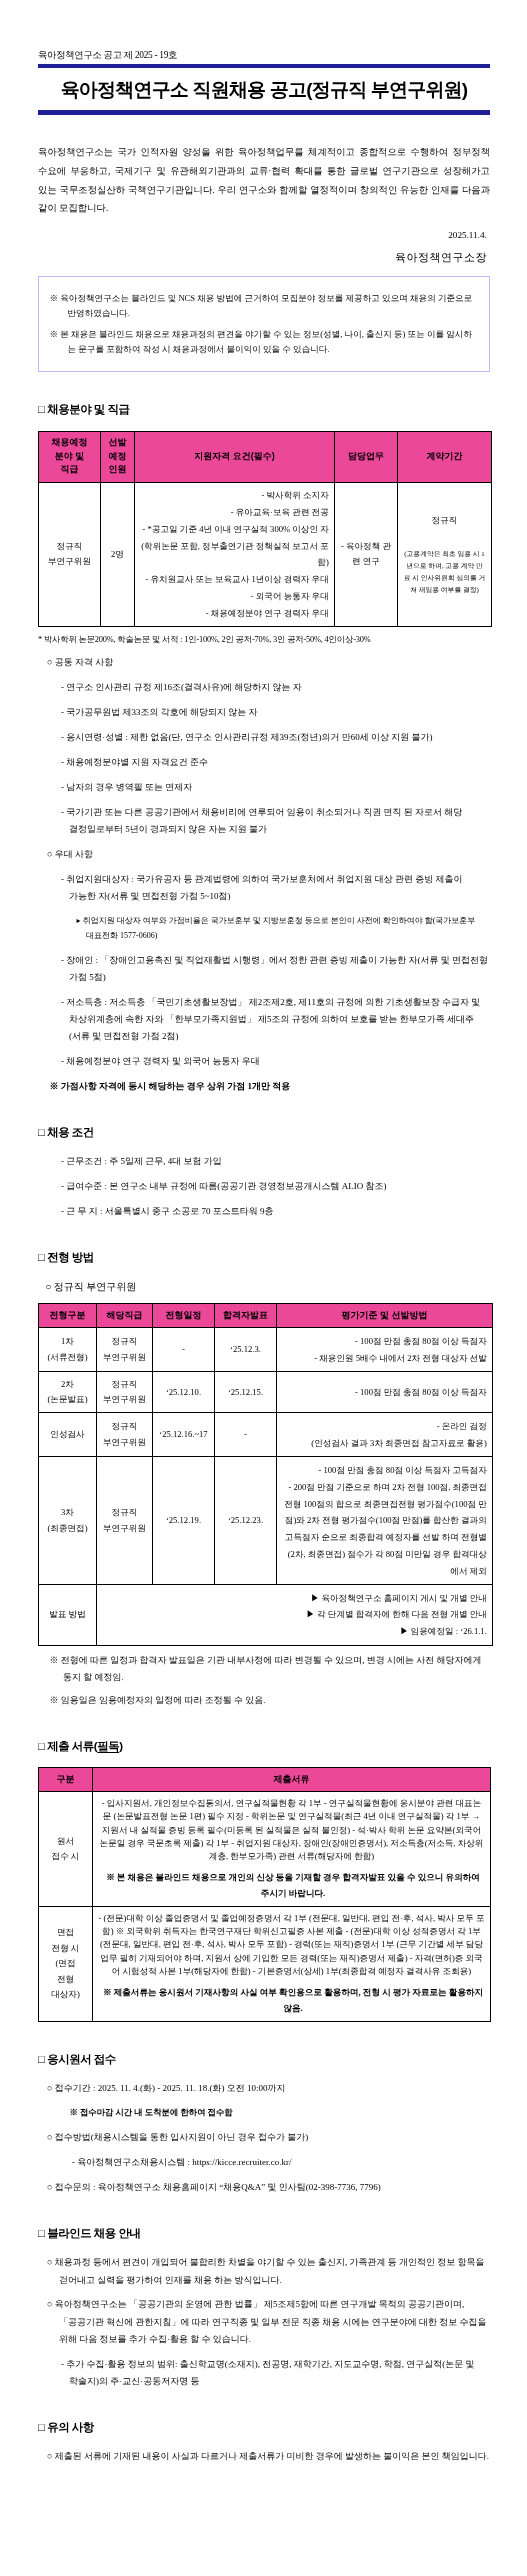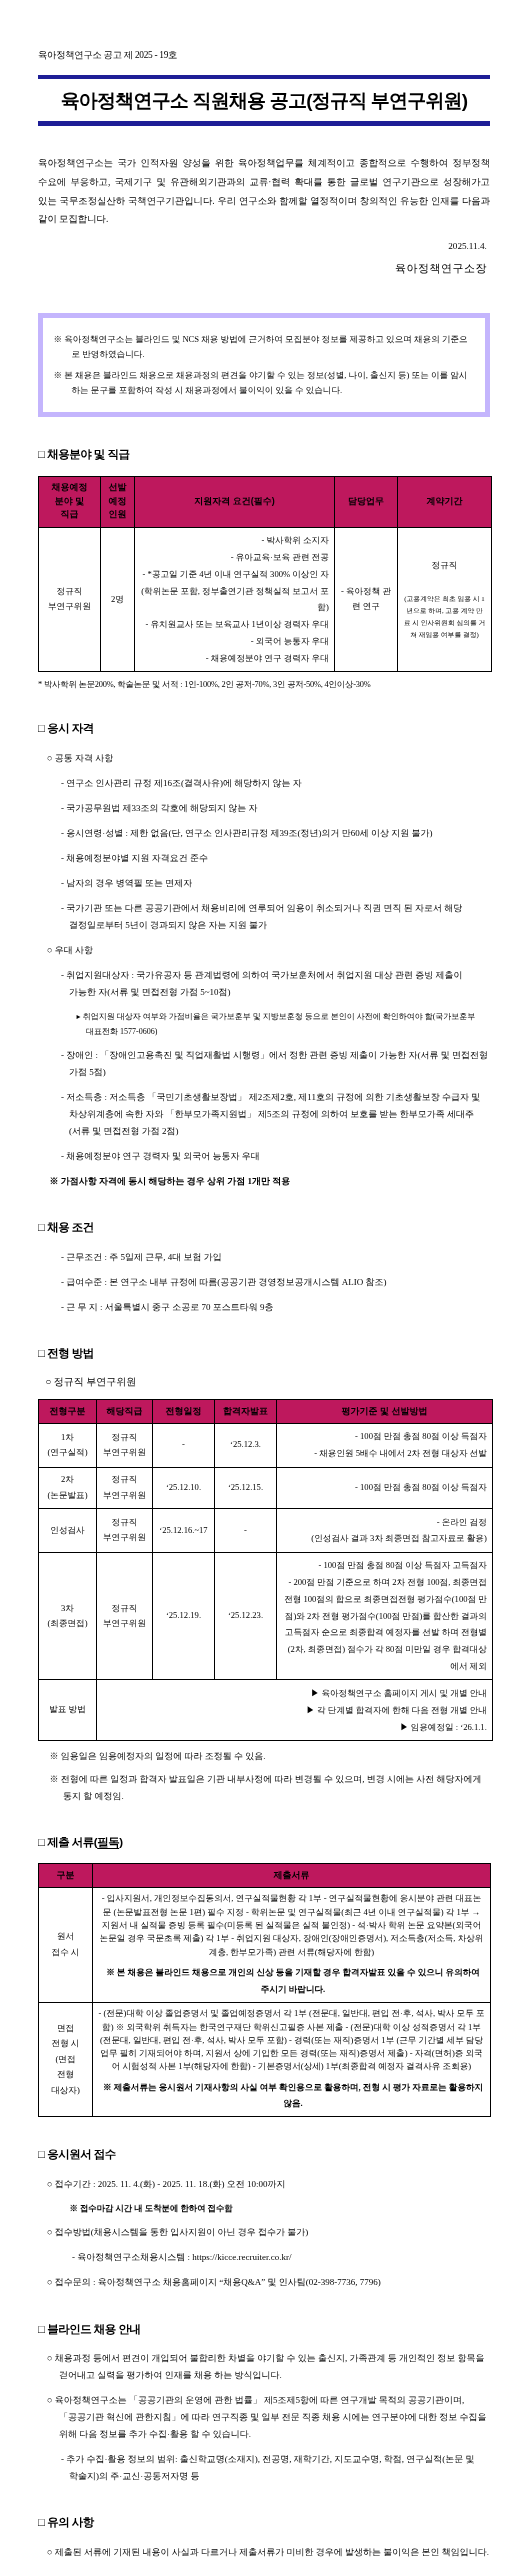--- a/index.html
+++ b/index.html
@@ -3,45 +3,45 @@
 <meta charset="utf-8">
 <style>
   html,body { margin:0; padding:0; background:#ffffff; }
   .page {
     width:528px; min-height:2576px; box-sizing:border-box;
     margin:0 auto; padding:48px 38px 42px 38px;
     background:#fff; color:#000;
     font-family:"Liberation Serif", serif;
     font-size:9px; line-height:1.55;
   }
-  .notice-no { font-size:9.4px; letter-spacing:-0.3px; margin-bottom:12px; }
+  .notice-no { font-size:9.4px; letter-spacing:-0.3px; margin-bottom:1px; }
   .bar { height:4.7px; background:#1e1e96; }
   .doc-title {
     font-family:"Liberation Sans", sans-serif; font-weight:700;
     font-size:19px; text-align:center; margin:6.3px 0; letter-spacing:-0.8px;
   }
   .intro { margin-top:28px; text-align:justify; font-size:9.4px; line-height:2.0; word-break:keep-all; }
   .date-line { text-align:right; margin-top:4px; font-size:9.2px; padding-right:3.1px; }
   .signer-line { text-align:right; margin-top:7.3px; font-size:11px; padding-right:3.1px; letter-spacing:0.5px; }
 
-  .nbox { border:5px solid #c4b5fd; margin-top:36px; padding:8.4px 10.5px; }
+  .nbox { border:1px solid #c4b5fd; margin-top:10px; padding:8.4px 10.5px; }
   .nbox .ln { margin:5.2px 0; font-size:8.6px; line-height:1.8; }
   .nbstar { padding-left:18px; text-indent:-18px; }
 
   h2.sec {
     font-family:"Liberation Sans", sans-serif; font-weight:700;
     font-size:11.5px; letter-spacing:-0.5px; margin:29px 0 11.5px 0;
   }
   h2.sec .u { text-decoration:underline; text-underline-offset:1.6px;text-align:right; }
   .subhead { font-size:10px; margin:2.1px 0 9.4px 7.3px; }
 
   table { width:100%; border-collapse:collapse; border:1px solid #000; table-layout:fixed; }
   th, td { border:0.5px solid #000; padding:4.7px 5.2px; vertical-align:middle; }
   th {
-    background:#be185d; font-family:"Liberation Sans", sans-serif;
+    background:#ec4899; font-family:"Liberation Sans", sans-serif;
     font-weight:700; font-size:9px; text-align:center; white-space:pre-line; line-height:1.5;
   }
   td { font-size:8.6px;text-align:center; }
   td.center { text-align:center; white-space:pre-line; line-height:1.8; }
   td.list { text-align:right; white-space:pre-wrap; line-height:1.95; }
   .small-note { font-size:6.8px; line-height:1.75; margin-top:4.2px; white-space:pre-line; }
   .cell-note { font-weight:bold; white-space:pre-wrap; line-height:1.9; margin-top:5.2px; padding-left:3.1px; }
   .cell-note:empty { margin:0; }
   .tbl-note { margin-top:6.3px; font-size:8.4px; letter-spacing:-0.2px; }
 
@@ -114,21 +114,20 @@
           <div>정규직</div>
           <div class="small-note">(고용계약은 최초 임용 시 1년으로 하며, 고용 계약 만료 시 인사위원회 심의를 거쳐 재임용 여부를 결정)</div>
         </td>
       </tr>
     </tbody>
       </table>
     <div class="tbl-note">* 박사학위 논문200%, 학술논문 및 서적 : 1인-100%, 2인 공저-70%, 3인 공저-50%, 4인이상-30%</div>
   </section>
 
   <section>
-    <h2 class="sec">□ 응시 자격</h2>
     <div class="lines">
         <div class="ln circ">○ 공통 자격 사항</div>
         <div class="ln dash">- 연구소 인사관리 규정 제16조(결격사유)에 해당하지 않는 자</div>
         <div class="ln dash">- 국가공무원법 제33조의 각호에 해당되지 않는 자</div>
         <div class="ln dash">- 응시연령·성별 : 제한 없음(단, 연구소 인사관리규정 제39조(정년)의거 만60세 이상 지원 불가)</div>
         <div class="ln dash">- 채용예정분야별 지원 자격요건 준수</div>
         <div class="ln dash">- 남자의 경우 병역필 또는 면제자</div>
         <div class="ln dash">- 국가기관 또는 다른 공공기관에서 채용비리에 연루되어 임용이 취소되거나 직권 면직 된 자로서 해당 결정일로부터 5년이 경과되지 않은 자는 지원 불가</div>
         <div class="ln circ">○ 우대 사항</div>
         <div class="ln dash">- 취업지원대상자 : 국가유공자 등 관계법령에 의하여 국가보훈처에서 취업지원 대상 관련 증빙 제출이 가능한 자(서류 및 면접전형 가점 5~10점)</div>
@@ -163,21 +162,21 @@
       <tbody>
           <tr>
         <th>전형구분</th>
         <th>해당직급</th>
         <th>전형일정</th>
         <th>합격자발표</th>
         <th>평가기준 및 선발방법</th>
       </tr>
       <tr>
         <td class="center">1차
-(연구실적)</td>
+(서류전형)</td>
         <td class="center">정규직
 부연구위원</td>
         <td class="center">-</td>
         <td class="center">‘25.12.3.</td>
         <td class="list">- 100점 만점 총점 80점 이상 득점자
 - 채용인원 5배수 내에서 2차 전형 대상자 선발</td>
       </tr>
       <tr>
         <td class="center">2차
 (논문발표)</td>
@@ -208,22 +207,22 @@
       </tr>
       <tr>
         <td class="center">발표 방법</td>
         <td class="list" colspan="4">▶ 육아정책연구소 홈페이지 게시 및 개별 안내
 ▶ 각 단계별 합격자에 한해 다음 전형 개별 안내
 ▶ 임용예정일 : ‘26.1.1.</td>
       </tr>
     </tbody>
       </table>
     <div class="lines sel-notes">
+        <div class="ln star">※ 전형에 따른 일정과 합격자 발표일은 기관 내부사정에 따라 변경될 수 있으며, 변경 시에는 사전 해당자에게 통지 할 예정임.</div>
         <div class="ln star">※ 임용일은 임용예정자의 일정에 따라 조정될 수 있음.</div>
-        <div class="ln star">※ 전형에 따른 일정과 합격자 발표일은 기관 내부사정에 따라 변경될 수 있으며, 변경 시에는 사전 해당자에게 통지 할 예정임.</div>
       </div>
   </section>
 
   <section>
     <h2 class="sec"><span>□ 제출 서류(</span><span class="u">필독</span><span>)</span></h2>
     <table>
       <colgroup>
         <col style="width:54px">
           <col style="width:398px">
       </colgroup>

